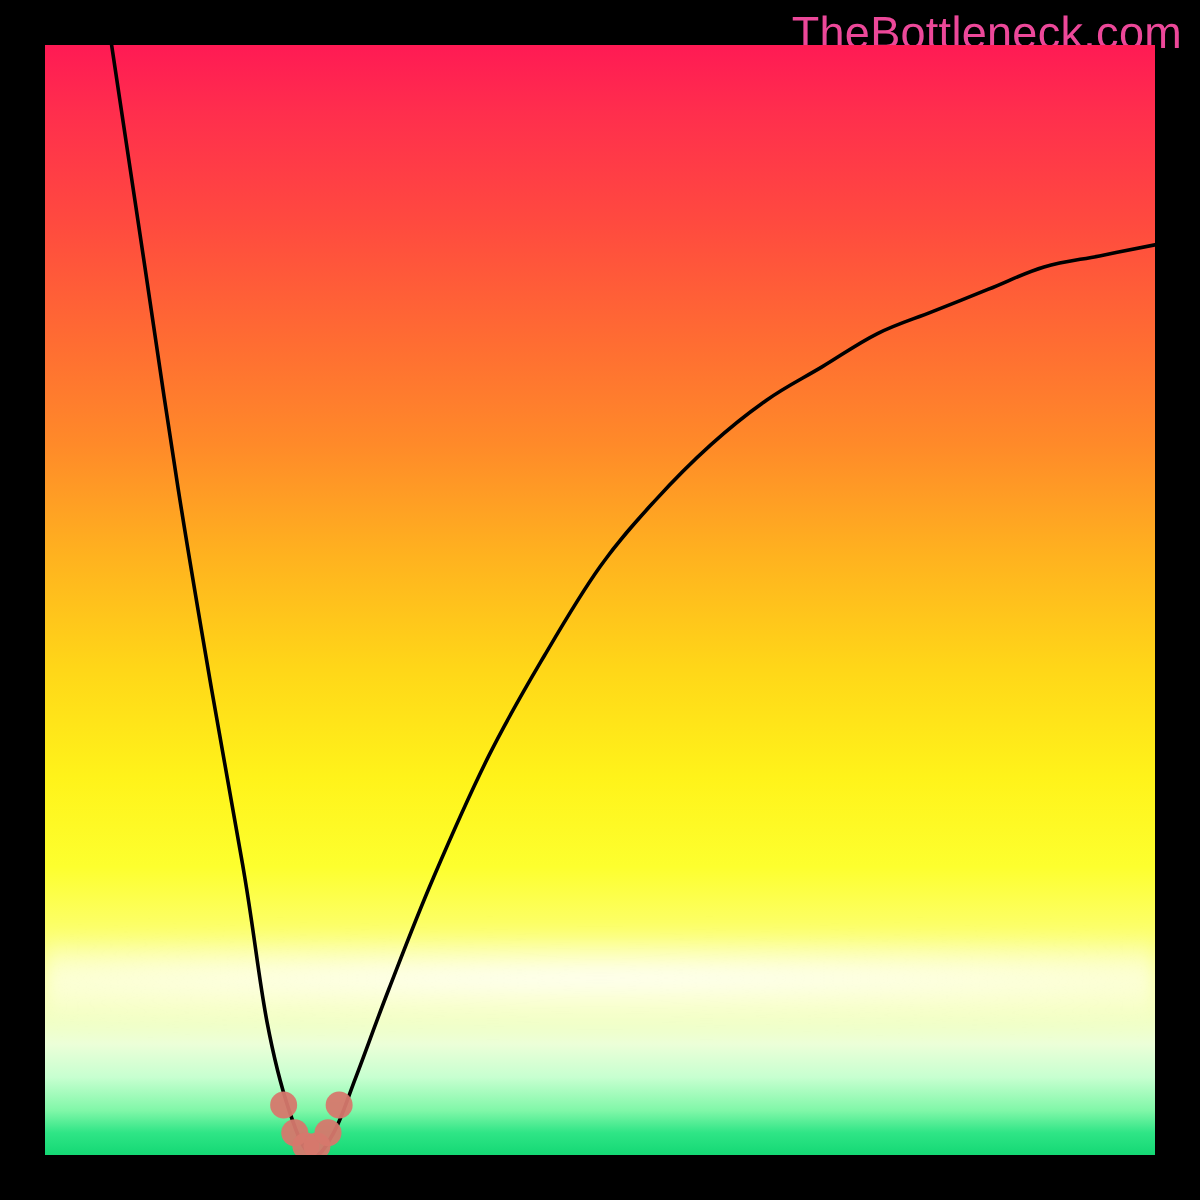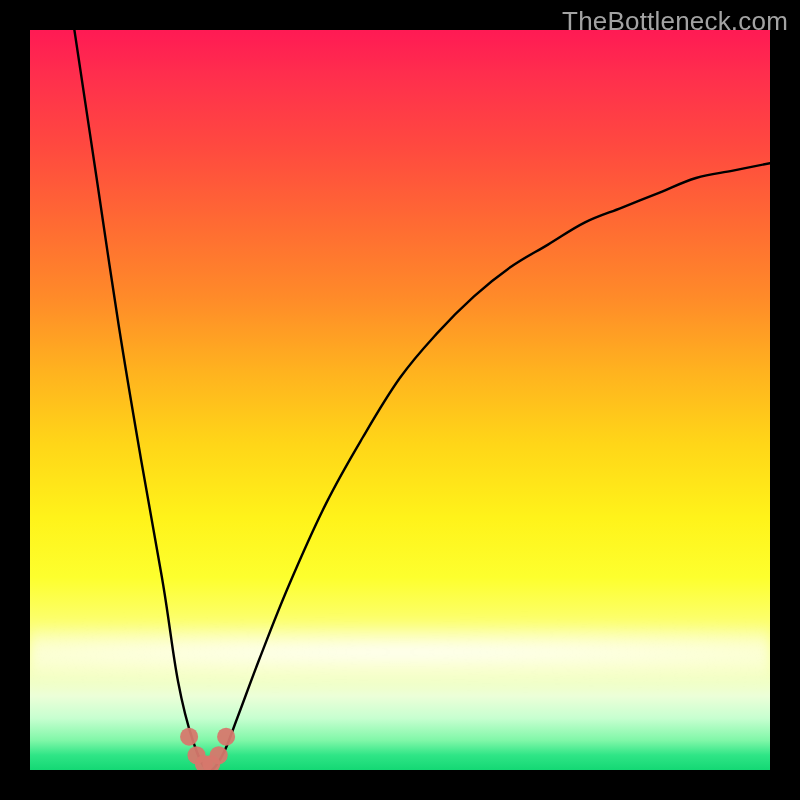--- a/index.html
+++ b/index.html
@@ -52,22 +52,22 @@
     pointer-events: none;
   }
   svg.curve {
     position: absolute;
     inset: 0;
   }
   .watermark {
     position: absolute;
     top: 6px;
     right: 12px;
-    color: #a3a3a3;
-    font-size: 26px;
+    color: #ec4899;
+    font-size: 30px;
     font-weight: 500;
     letter-spacing: 0.2px;
     user-select: none;
   }
 </style>
 </head>
 <body>
 
 <div class="watermark">TheBottleneck.com</div>
 

